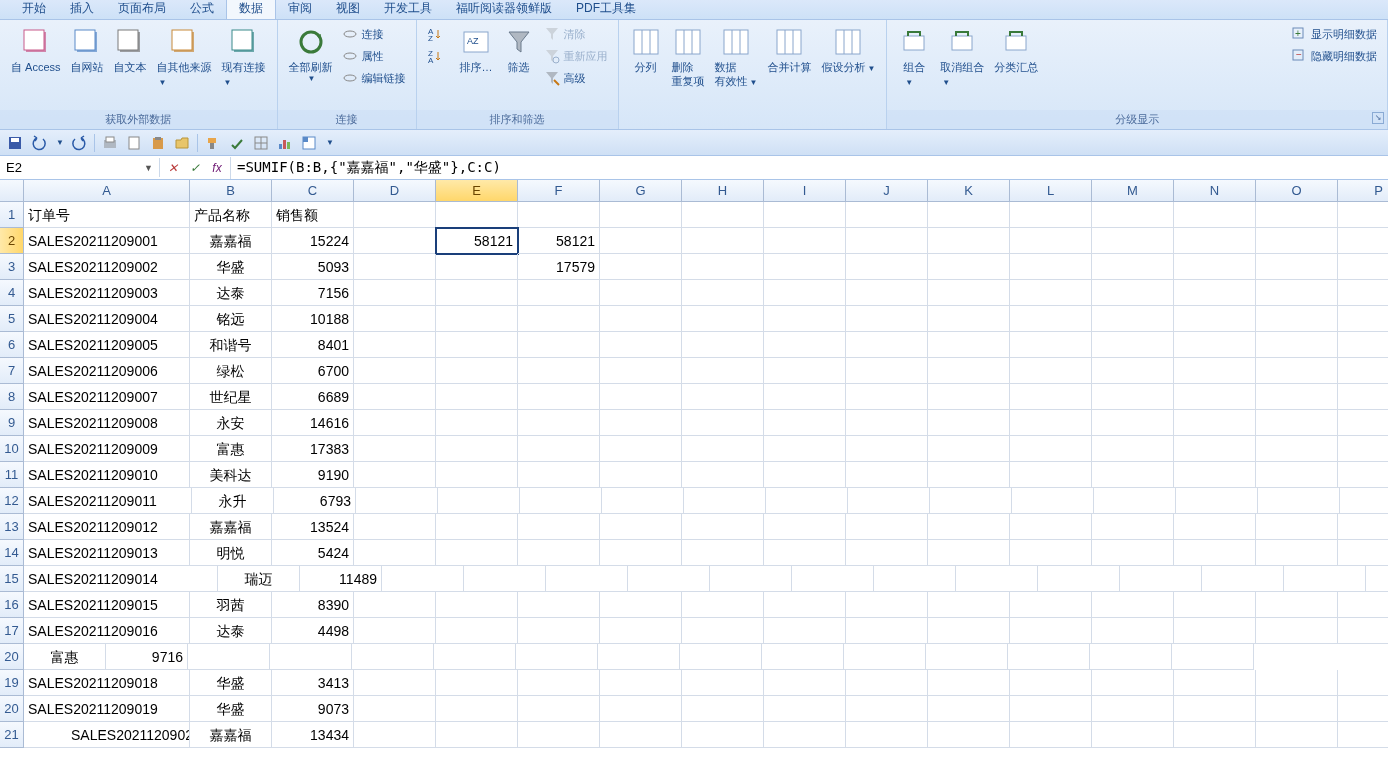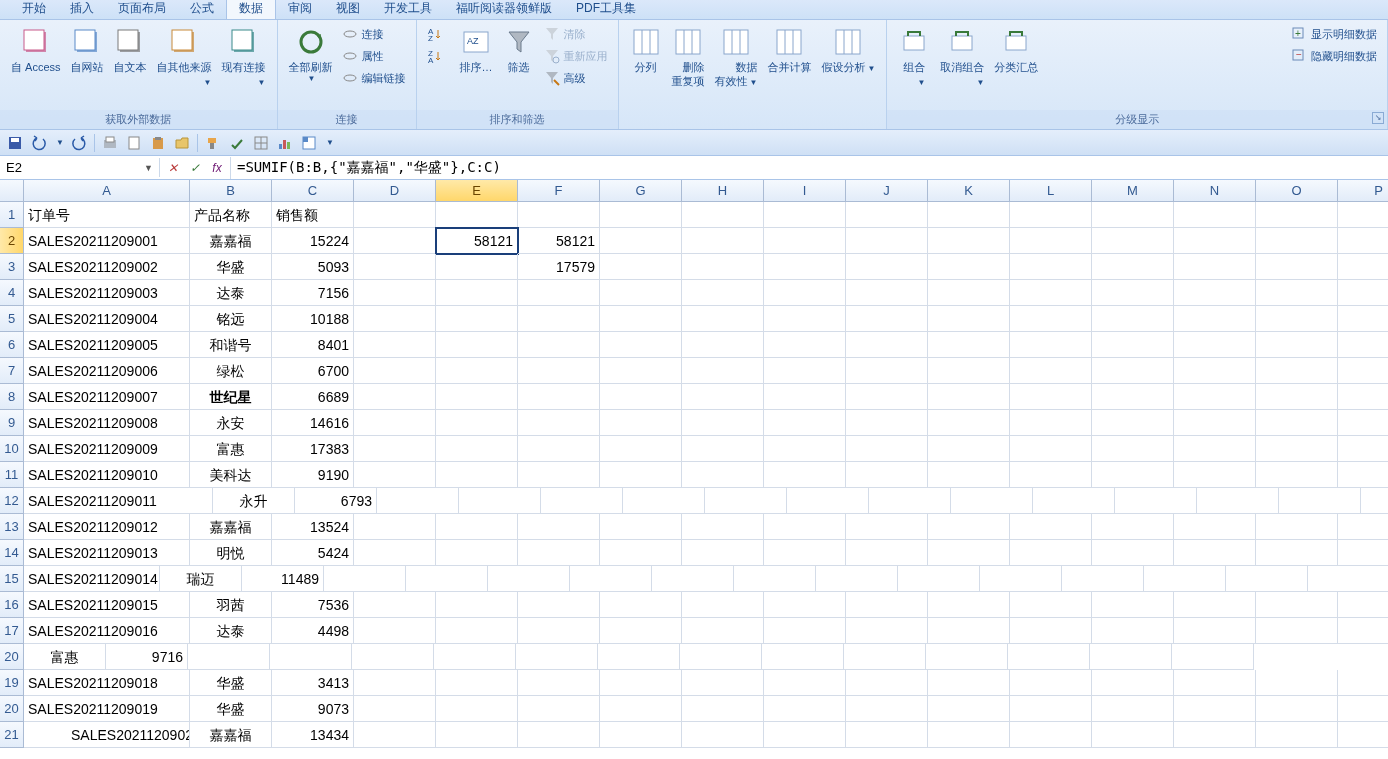--- a/index.html
+++ b/index.html
@@ -9,21 +9,21 @@
 .tab { padding: 2px 12px; color: #1f4e8c; cursor: pointer; font-size: 12px; }
 .tab.active { background: #f2f7fd; border: 1px solid #a9c4e8; border-bottom: none; border-radius: 3px 3px 0 0; }
 
 .ribbon { background: linear-gradient(to bottom, #e9f1fb, #d6e6f8); height: 110px; display: flex; border-bottom: 1px solid #a9c4e8; }
 .ribbon-group { border-right: 1px solid #b9d1ee; display: flex; flex-direction: column; }
 .ribbon-group-content { flex: 1; display: flex; align-items: flex-start; padding: 4px 6px; }
 .ribbon-group-label { text-align: center; color: #4a6a9a; font-size: 11px; padding: 2px 0; background: rgba(200,220,245,0.4); position: relative; }
 .ribbon-group-label .launcher { position: absolute; right: 3px; top: 2px; width: 12px; height: 12px; border: 1px solid #8aaad4; font-size: 8px; line-height: 10px; color: #4a6a9a; }
 .rb-btn { display: flex; flex-direction: column; align-items: center; justify-content: flex-start; padding: 2px 5px; cursor: pointer; min-width: 40px; }
 .rb-btn .icon { width: 32px; height: 32px; margin-bottom: 2px; display: flex; align-items: center; justify-content: center; }
-.rb-btn .label { font-size: 11px; color: #1f4e8c; text-align: right; line-height: 14px; white-space: nowrap; }
+.rb-btn .label { font-size: 11px; color: #1f4e8c; text-align: left; line-height: 14px; white-space: nowrap; }
 .rb-btn-sm { display: flex; align-items: center; padding: 2px 4px; cursor: pointer; font-size: 11px; color: #1f4e8c; }
 .rb-btn-sm .icon { width: 16px; height: 16px; margin-right: 4px; }
 .rb-btn-sm.disabled { color: #9ab0cc; }
 .vstack { display: flex; flex-direction: column; justify-content: center; gap: 2px; }
 .arrow-down { font-size: 8px; color: #1f4e8c; margin-left: 2px; }
 
 .qat { background: linear-gradient(to bottom, #e4eefb, #cfe0f5); height: 26px; display: flex; align-items: center; padding: 0 6px; gap: 6px; border-bottom: 1px solid #a9c4e8; }
 .qat-btn { width: 18px; height: 18px; display: flex; align-items: center; justify-content: center; cursor: pointer; }
 .qat-sep { width: 1px; height: 18px; background: #a9c4e8; }
 
@@ -598,21 +598,21 @@
         <div class="cell" style="width: 82px;"></div>
         <div class="cell" style="width: 82px;"></div>
         <div class="cell" style="width: 82px;"></div>
         <div class="cell" style="width: 82px;"></div>
         <div class="cell" style="width: 82px;"></div>
         <div class="cell" style="width: 82px;"></div>
         <div class="cell" style="width: 82px;"></div>
       </div>
       <div class="cell-row">
         <div class="cell" style="width: 166px;">SALES20211209007</div>
-        <div class="cell ctr" style="width: 82px; font-weight: bold;">世纪星</div>
+        <div class="cell ctr" style="width: 82px;">世纪星</div>
         <div class="cell num" style="width: 82px;">6689</div>
         <div class="cell" style="width: 82px;"></div>
         <div class="cell" style="width: 82px;"></div>
         <div class="cell" style="width: 82px;"></div>
         <div class="cell" style="width: 82px;"></div>
         <div class="cell" style="width: 82px;"></div>
         <div class="cell" style="width: 82px;"></div>
         <div class="cell" style="width: 82px;"></div>
         <div class="cell" style="width: 82px;"></div>
         <div class="cell" style="width: 82px;"></div>
@@ -669,21 +669,21 @@
         <div class="cell" style="width: 82px;"></div>
         <div class="cell" style="width: 82px;"></div>
         <div class="cell" style="width: 82px;"></div>
         <div class="cell" style="width: 82px;"></div>
         <div class="cell" style="width: 82px;"></div>
         <div class="cell" style="width: 82px;"></div>
         <div class="cell" style="width: 82px;"></div>
         <div class="cell" style="width: 82px;"></div>
       </div>
       <div class="cell-row">
-        <div class="cell" style="width: 189px;">SALES20211209011</div>
+        <div class="cell" style="width: 168px;">SALES20211209011</div>
         <div class="cell ctr" style="width: 82px;">永升</div>
         <div class="cell num" style="width: 82px;">6793</div>
         <div class="cell" style="width: 82px;"></div>
         <div class="cell" style="width: 82px;"></div>
         <div class="cell" style="width: 82px;"></div>
         <div class="cell" style="width: 82px;"></div>
         <div class="cell" style="width: 82px;"></div>
         <div class="cell" style="width: 82px;"></div>
         <div class="cell" style="width: 82px;"></div>
         <div class="cell" style="width: 82px;"></div>
@@ -723,41 +723,41 @@
         <div class="cell" style="width: 82px;"></div>
         <div class="cell" style="width: 82px;"></div>
         <div class="cell" style="width: 82px;"></div>
         <div class="cell" style="width: 82px;"></div>
         <div class="cell" style="width: 82px;"></div>
         <div class="cell" style="width: 82px;"></div>
         <div class="cell" style="width: 82px;"></div>
         <div class="cell" style="width: 82px;"></div>
       </div>
       <div class="cell-row">
-        <div class="cell" style="width: 136px;">SALES20211209014</div>
+        <div class="cell" style="width: 194px;">SALES20211209014</div>
         <div class="cell ctr" style="width: 82px;">瑞迈</div>
         <div class="cell num" style="width: 82px;">11489</div>
         <div class="cell" style="width: 82px;"></div>
         <div class="cell" style="width: 82px;"></div>
         <div class="cell" style="width: 82px;"></div>
         <div class="cell" style="width: 82px;"></div>
         <div class="cell" style="width: 82px;"></div>
         <div class="cell" style="width: 82px;"></div>
         <div class="cell" style="width: 82px;"></div>
         <div class="cell" style="width: 82px;"></div>
         <div class="cell" style="width: 82px;"></div>
         <div class="cell" style="width: 82px;"></div>
         <div class="cell" style="width: 82px;"></div>
         <div class="cell" style="width: 82px;"></div>
         <div class="cell" style="width: 82px;"></div>
       </div>
       <div class="cell-row">
         <div class="cell" style="width: 166px;">SALES20211209015</div>
         <div class="cell ctr" style="width: 82px;">羽茜</div>
-        <div class="cell num" style="width: 82px;">7536</div>
+        <div class="cell num" style="width: 82px;">8390</div>
         <div class="cell" style="width: 82px;"></div>
         <div class="cell" style="width: 82px;"></div>
         <div class="cell" style="width: 82px;"></div>
         <div class="cell" style="width: 82px;"></div>
         <div class="cell" style="width: 82px;"></div>
         <div class="cell" style="width: 82px;"></div>
         <div class="cell" style="width: 82px;"></div>
         <div class="cell" style="width: 82px;"></div>
         <div class="cell" style="width: 82px;"></div>
         <div class="cell" style="width: 82px;"></div>

